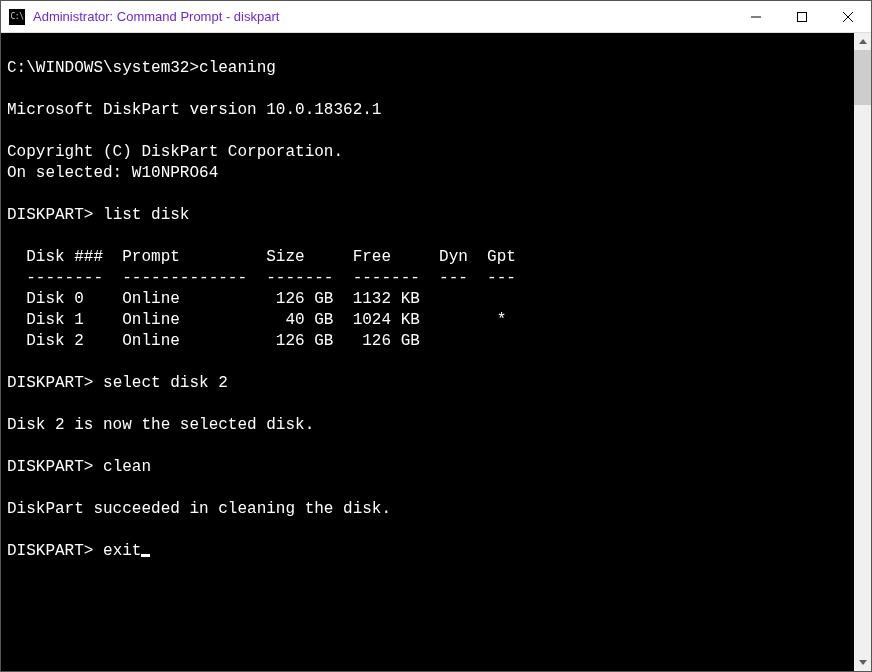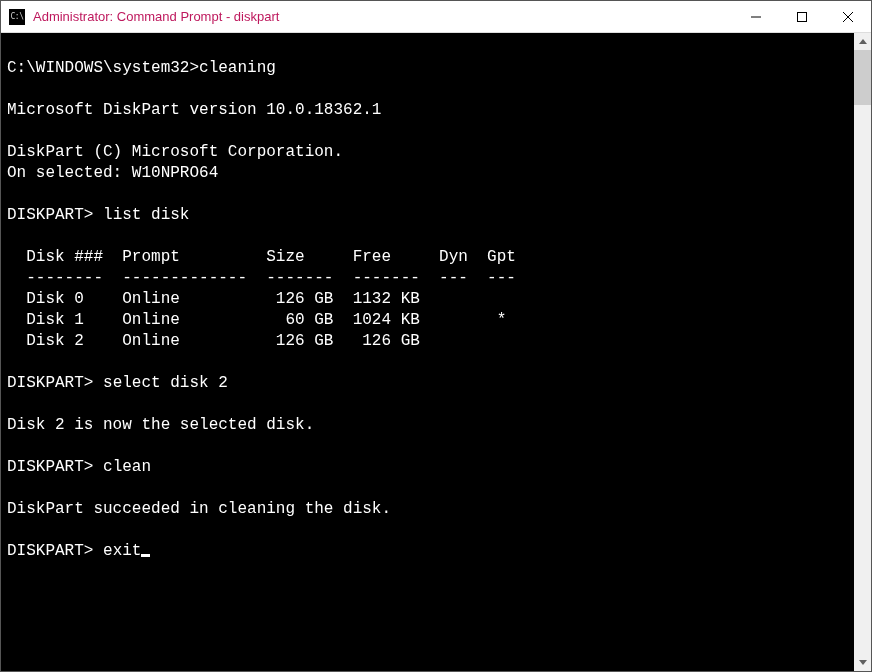--- a/index.html
+++ b/index.html
@@ -38,21 +38,21 @@
   }
   .titlebar-icon span {
     color: #ccc;
     font-size: 8px;
     font-family: Consolas, monospace;
     letter-spacing: -0.5px;
   }
   .titlebar-title {
     flex: 1;
     font-size: 13px;
-    color: #be185d;
+    color: #6d28d9;
     white-space: nowrap;
     overflow: hidden;
   }
   .window-controls {
     display: flex;
     height: 100%;
   }
   .wc-btn {
     width: 46px;
     height: 100%;
@@ -144,29 +144,29 @@
           </svg>
       </button>
     </div>
   </div>
   <div class="client">
     <div class="terminal"><span>
 <span>C:\WINDOWS\system32&gt;</span><span>cleaning</span>
 
 <span>Microsoft DiskPart version 10.0.18362.1</span>
 
-<span>DiskPart (C) Microsoft Corporation.</span>
+<span>Copyright (C) DiskPart Corporation.</span>
 <span>On selected: W10NPRO64</span>
 
 <span>DISKPART&gt;</span><span> list disk</span>
 
 <span>  Disk ###  Prompt         Size     Free     Dyn  Gpt</span>
 <span>  --------  -------------  -------  -------  ---  ---</span>
 <span>  Disk 0    Online          126 GB  1132 KB            </span>
-<span>  Disk 1    Online           60 GB  1024 KB        *   </span>
+<span>  Disk 1    Online           40 GB  1024 KB        *   </span>
 <span>  Disk 2    Online          126 GB   126 GB            </span>
 
 <span>DISKPART&gt;</span><span> select disk 2</span>
 
 <span>Disk 2 is now the selected disk.</span>
 
 <span>DISKPART&gt;</span><span> clean</span>
 
 <span>DiskPart succeeded in cleaning the disk.</span>
 

